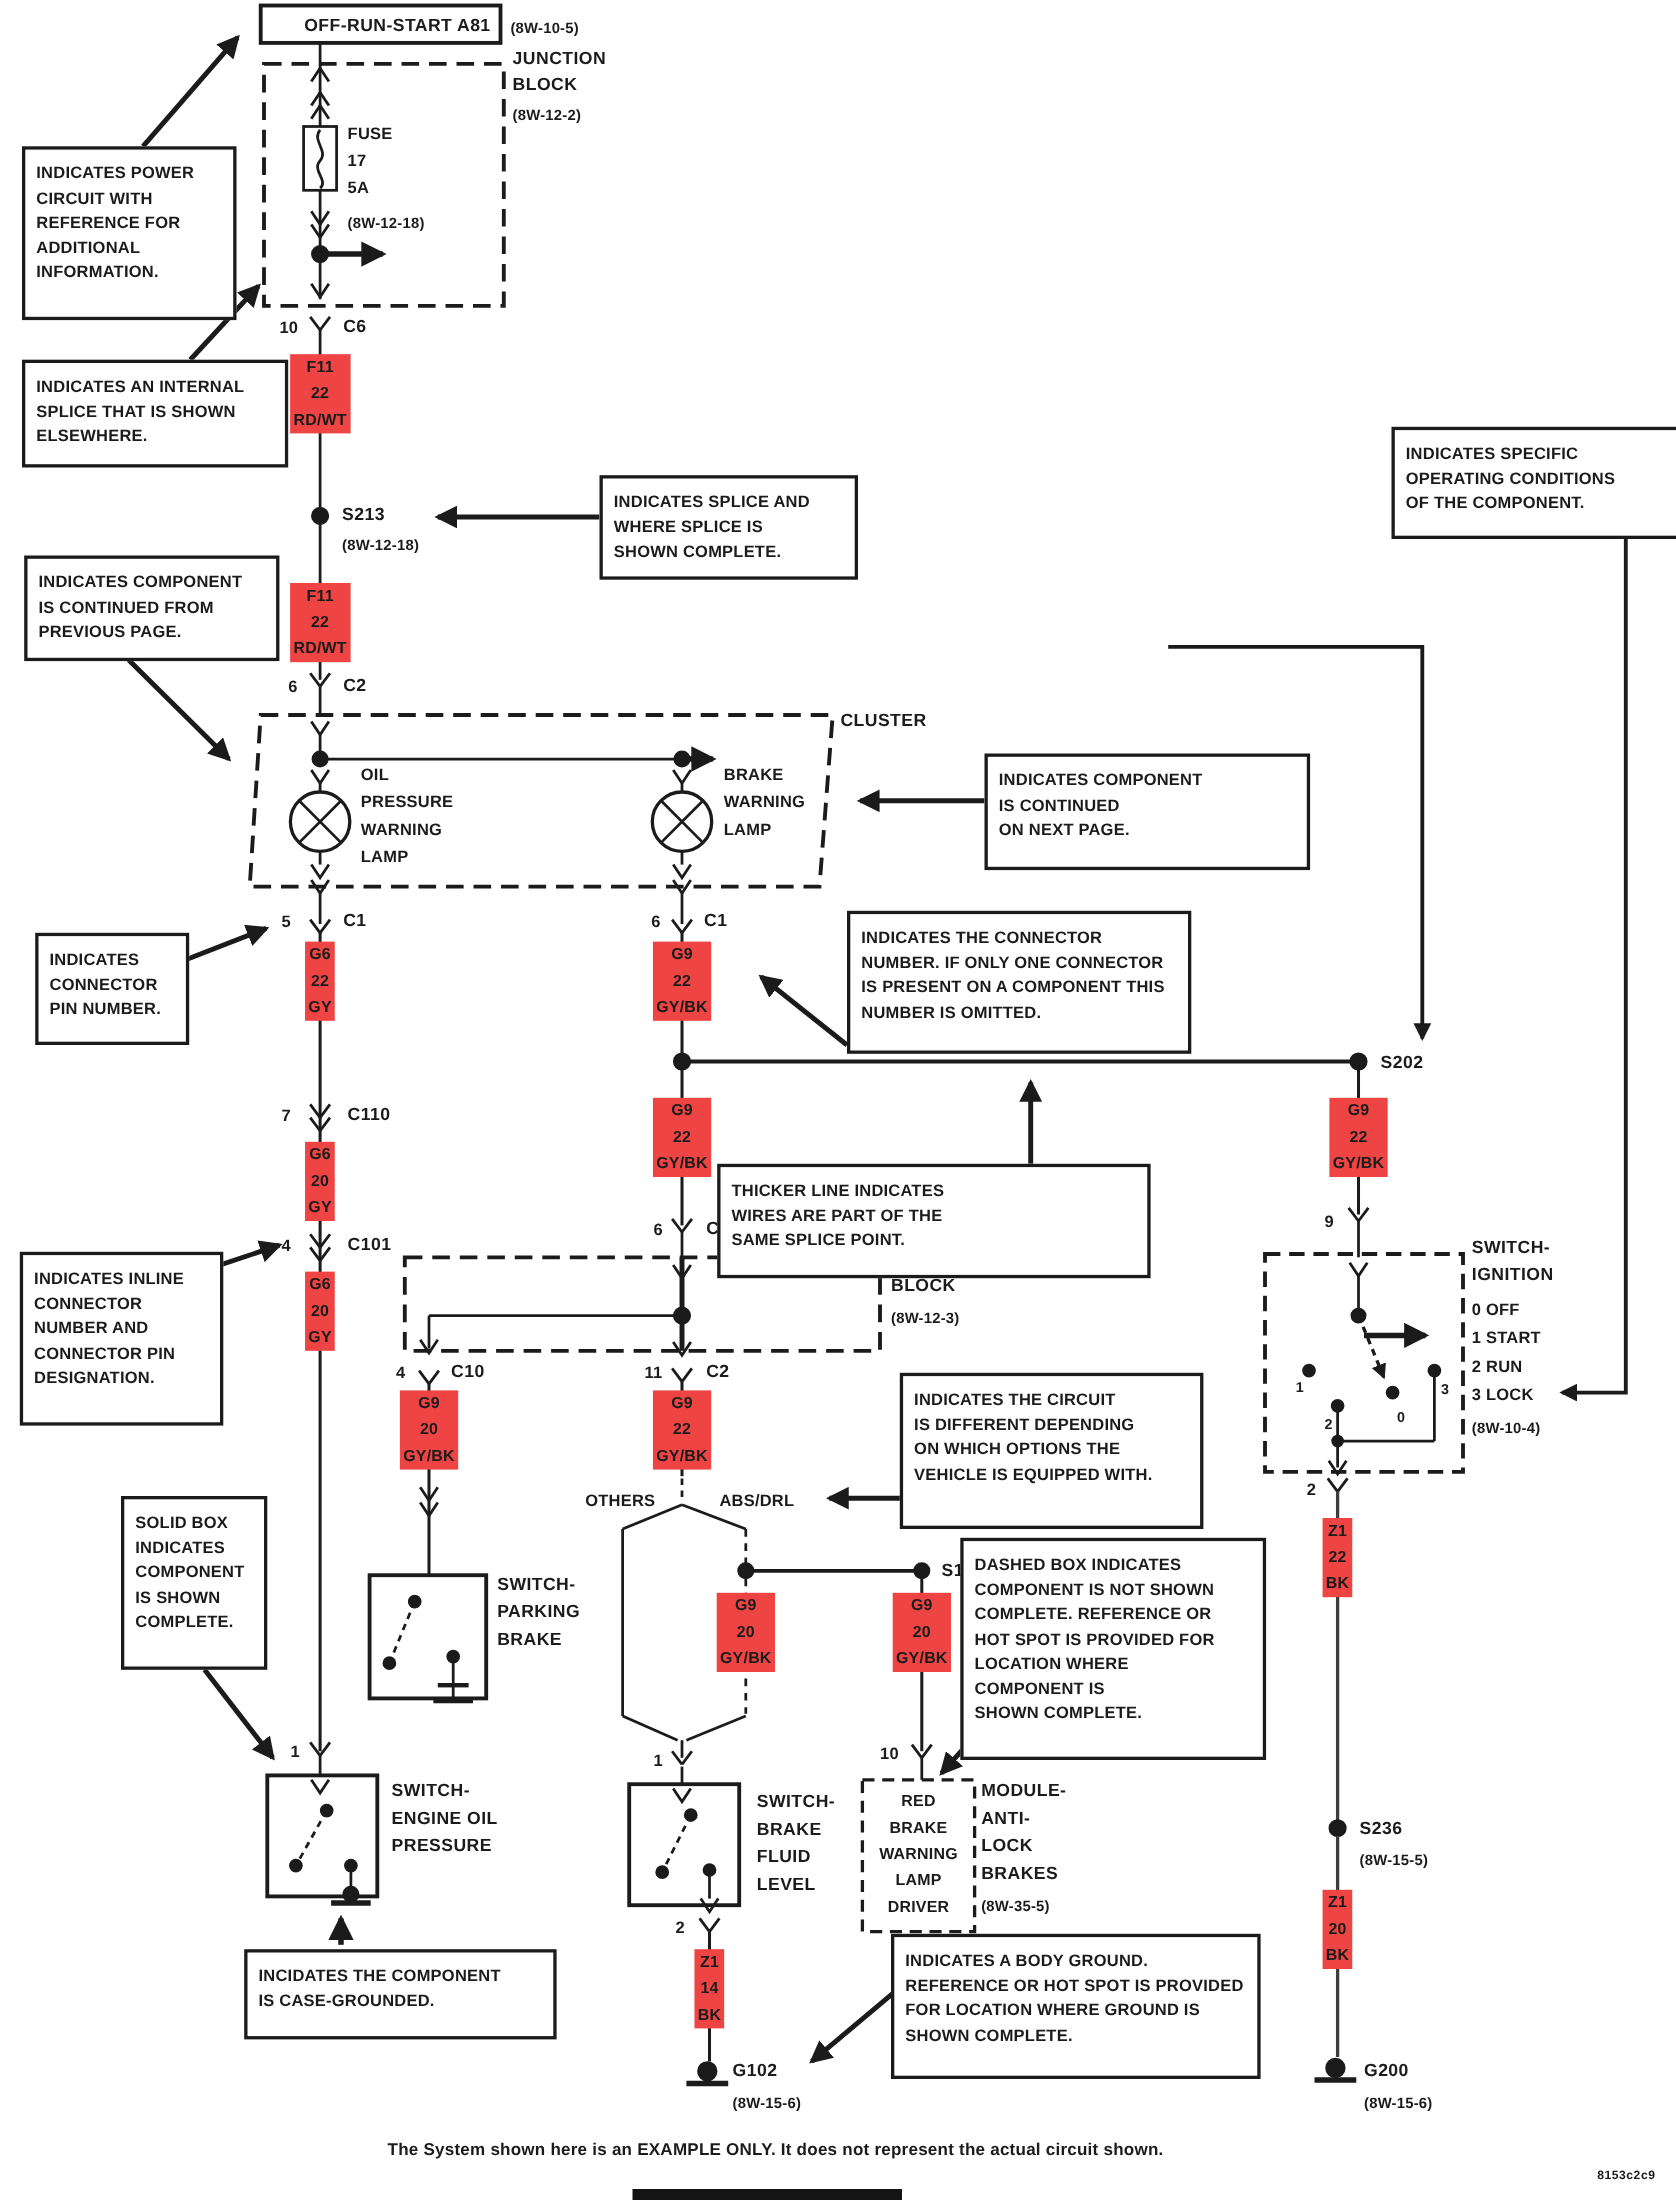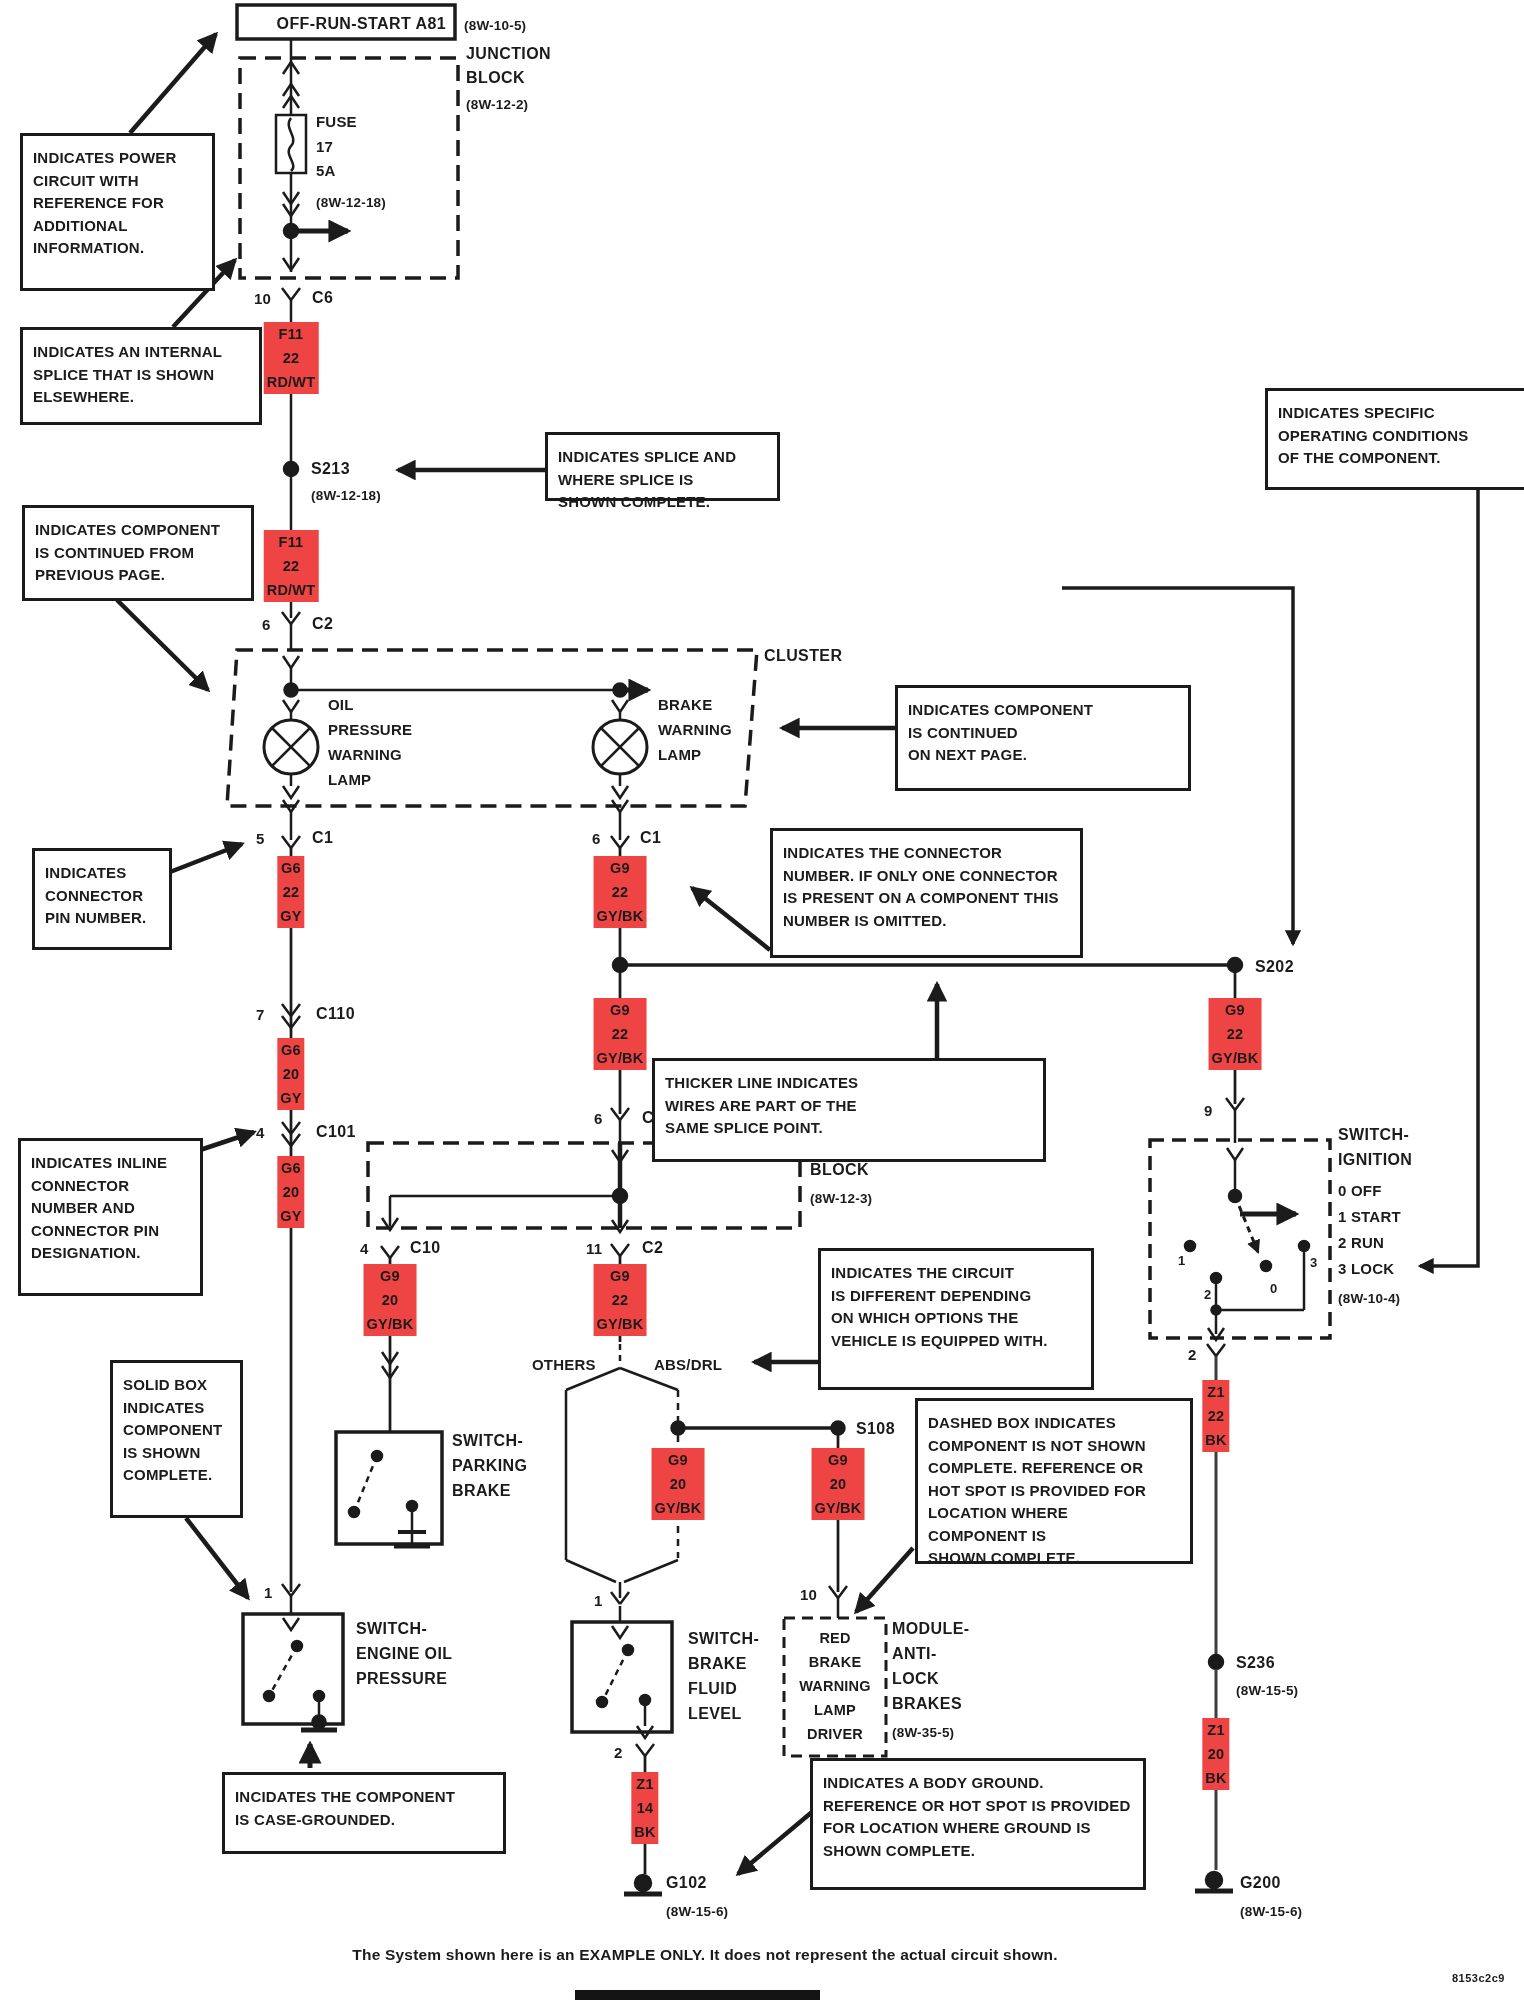--- a/index.html
+++ b/index.html
@@ -259,21 +259,21 @@
 CIRCUIT WITH
 REFERENCE FOR
 ADDITIONAL
 INFORMATION.</div>
   <div class="callout" style="left:20px;top:327px;width:242px;height:98px">INDICATES AN INTERNAL
 SPLICE THAT IS SHOWN
 ELSEWHERE.</div>
   <div class="callout" style="left:22px;top:505px;width:232px;height:96px">INDICATES COMPONENT
 IS CONTINUED FROM
 PREVIOUS PAGE.</div>
-  <div class="callout" style="left:545px;top:432px;width:235px;height:69px">INDICATES SPLICE AND
+  <div class="callout" style="left:545px;top:432px;width:235px;height:95px">INDICATES SPLICE AND
 WHERE SPLICE IS
 SHOWN COMPLETE.</div>
   <div class="callout" style="left:32px;top:848px;width:140px;height:102px">INDICATES
 CONNECTOR
 PIN NUMBER.</div>
   <div class="callout" style="left:18px;top:1138px;width:185px;height:158px">INDICATES INLINE
 CONNECTOR
 NUMBER AND
 CONNECTOR PIN
 DESIGNATION.</div>
@@ -287,21 +287,21 @@
 NUMBER.  IF ONLY ONE CONNECTOR
 IS PRESENT ON A COMPONENT THIS
 NUMBER IS OMITTED.</div>
   <div class="callout" style="left:652px;top:1058px;width:394px;height:104px">THICKER LINE INDICATES
 WIRES ARE PART OF THE
 SAME SPLICE POINT.</div>
   <div class="callout" style="left:818px;top:1248px;width:276px;height:142px">INDICATES THE CIRCUIT
 IS DIFFERENT  DEPENDING
 ON WHICH OPTIONS THE
 VEHICLE IS EQUIPPED WITH.</div>
-  <div class="callout" style="left:915px;top:1398px;width:278px;height:166px">DASHED BOX INDICATES
+  <div class="callout" style="left:873px;top:1398px;width:278px;height:202px">DASHED BOX INDICATES
 COMPONENT IS NOT SHOWN
 COMPLETE.  REFERENCE OR
 HOT SPOT IS PROVIDED FOR
 LOCATION WHERE
 COMPONENT IS
 SHOWN COMPLETE.</div>
   <div class="callout" style="left:110px;top:1360px;width:133px;height:158px">SOLID BOX
 INDICATES
 COMPONENT
 IS SHOWN

